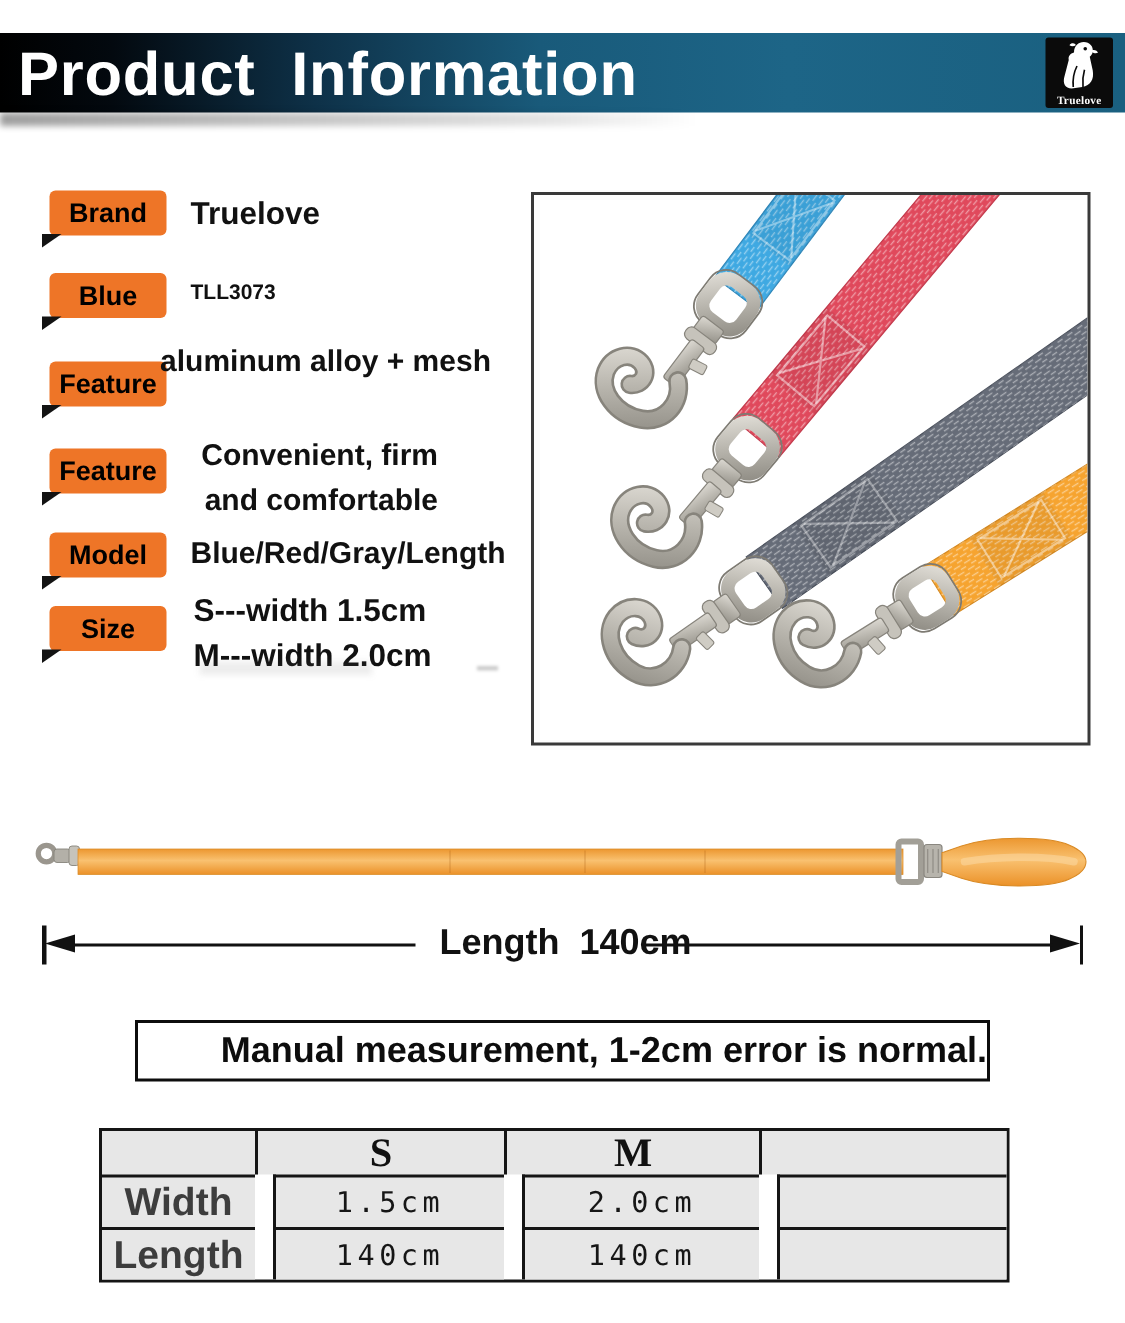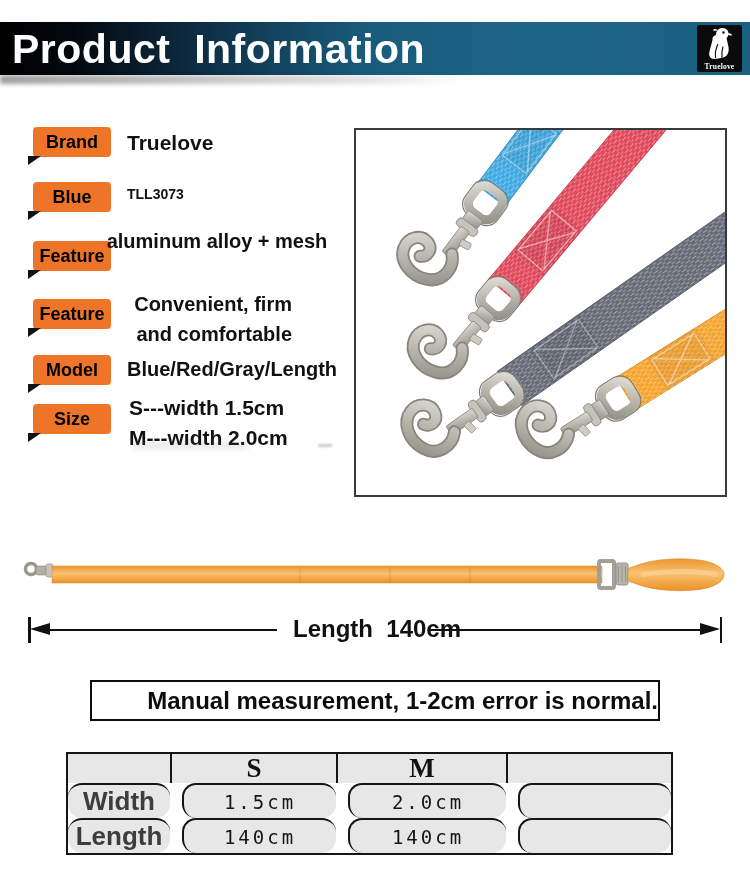--- a/index.html
+++ b/index.html
@@ -48,21 +48,21 @@
        box-sizing:border-box;display:flex;align-items:center;justify-content:flex-end;
        font-size:24px;font-weight:bold;color:#0d0d0d;background:#fff;}
 
   
   .stable{position:absolute;left:66px;top:752px;border:2px solid #151515;
        display:grid;grid-template-columns:102px 166px 170px 165px;}
   .stable .c{background:#e7e7e7;border-left:2px solid #151515;border-top:2px solid #151515;
        display:flex;align-items:center;justify-content:center;}
   .stable .c.col0{border-left:none;}
   .stable .c.row0{border-top:none;height:29px;}
-  .stable .c.rowN{height:33px;border-radius:14px;}
+  .stable .c.rowN{height:33px;}
   .hSM{font-family:"Liberation Serif",serif;font-weight:bold;font-size:27px;color:#111;}
   .rlab{font-size:26px;font-weight:bold;color:#3d3d3d;}
   .tval{font-family:"DejaVu Sans Mono",monospace;font-size:19px;letter-spacing:3px;color:#161616;margin-left:12px;}
 
   
   .ghost1{position:absolute;left:133px;top:441px;width:115px;height:9px;
        background:rgba(110,110,110,.12);filter:blur(2px);}
   .ghost2{position:absolute;left:318px;top:444px;width:14px;height:3px;
        background:rgba(0,0,0,.20);filter:blur(1px);}
 </style>

